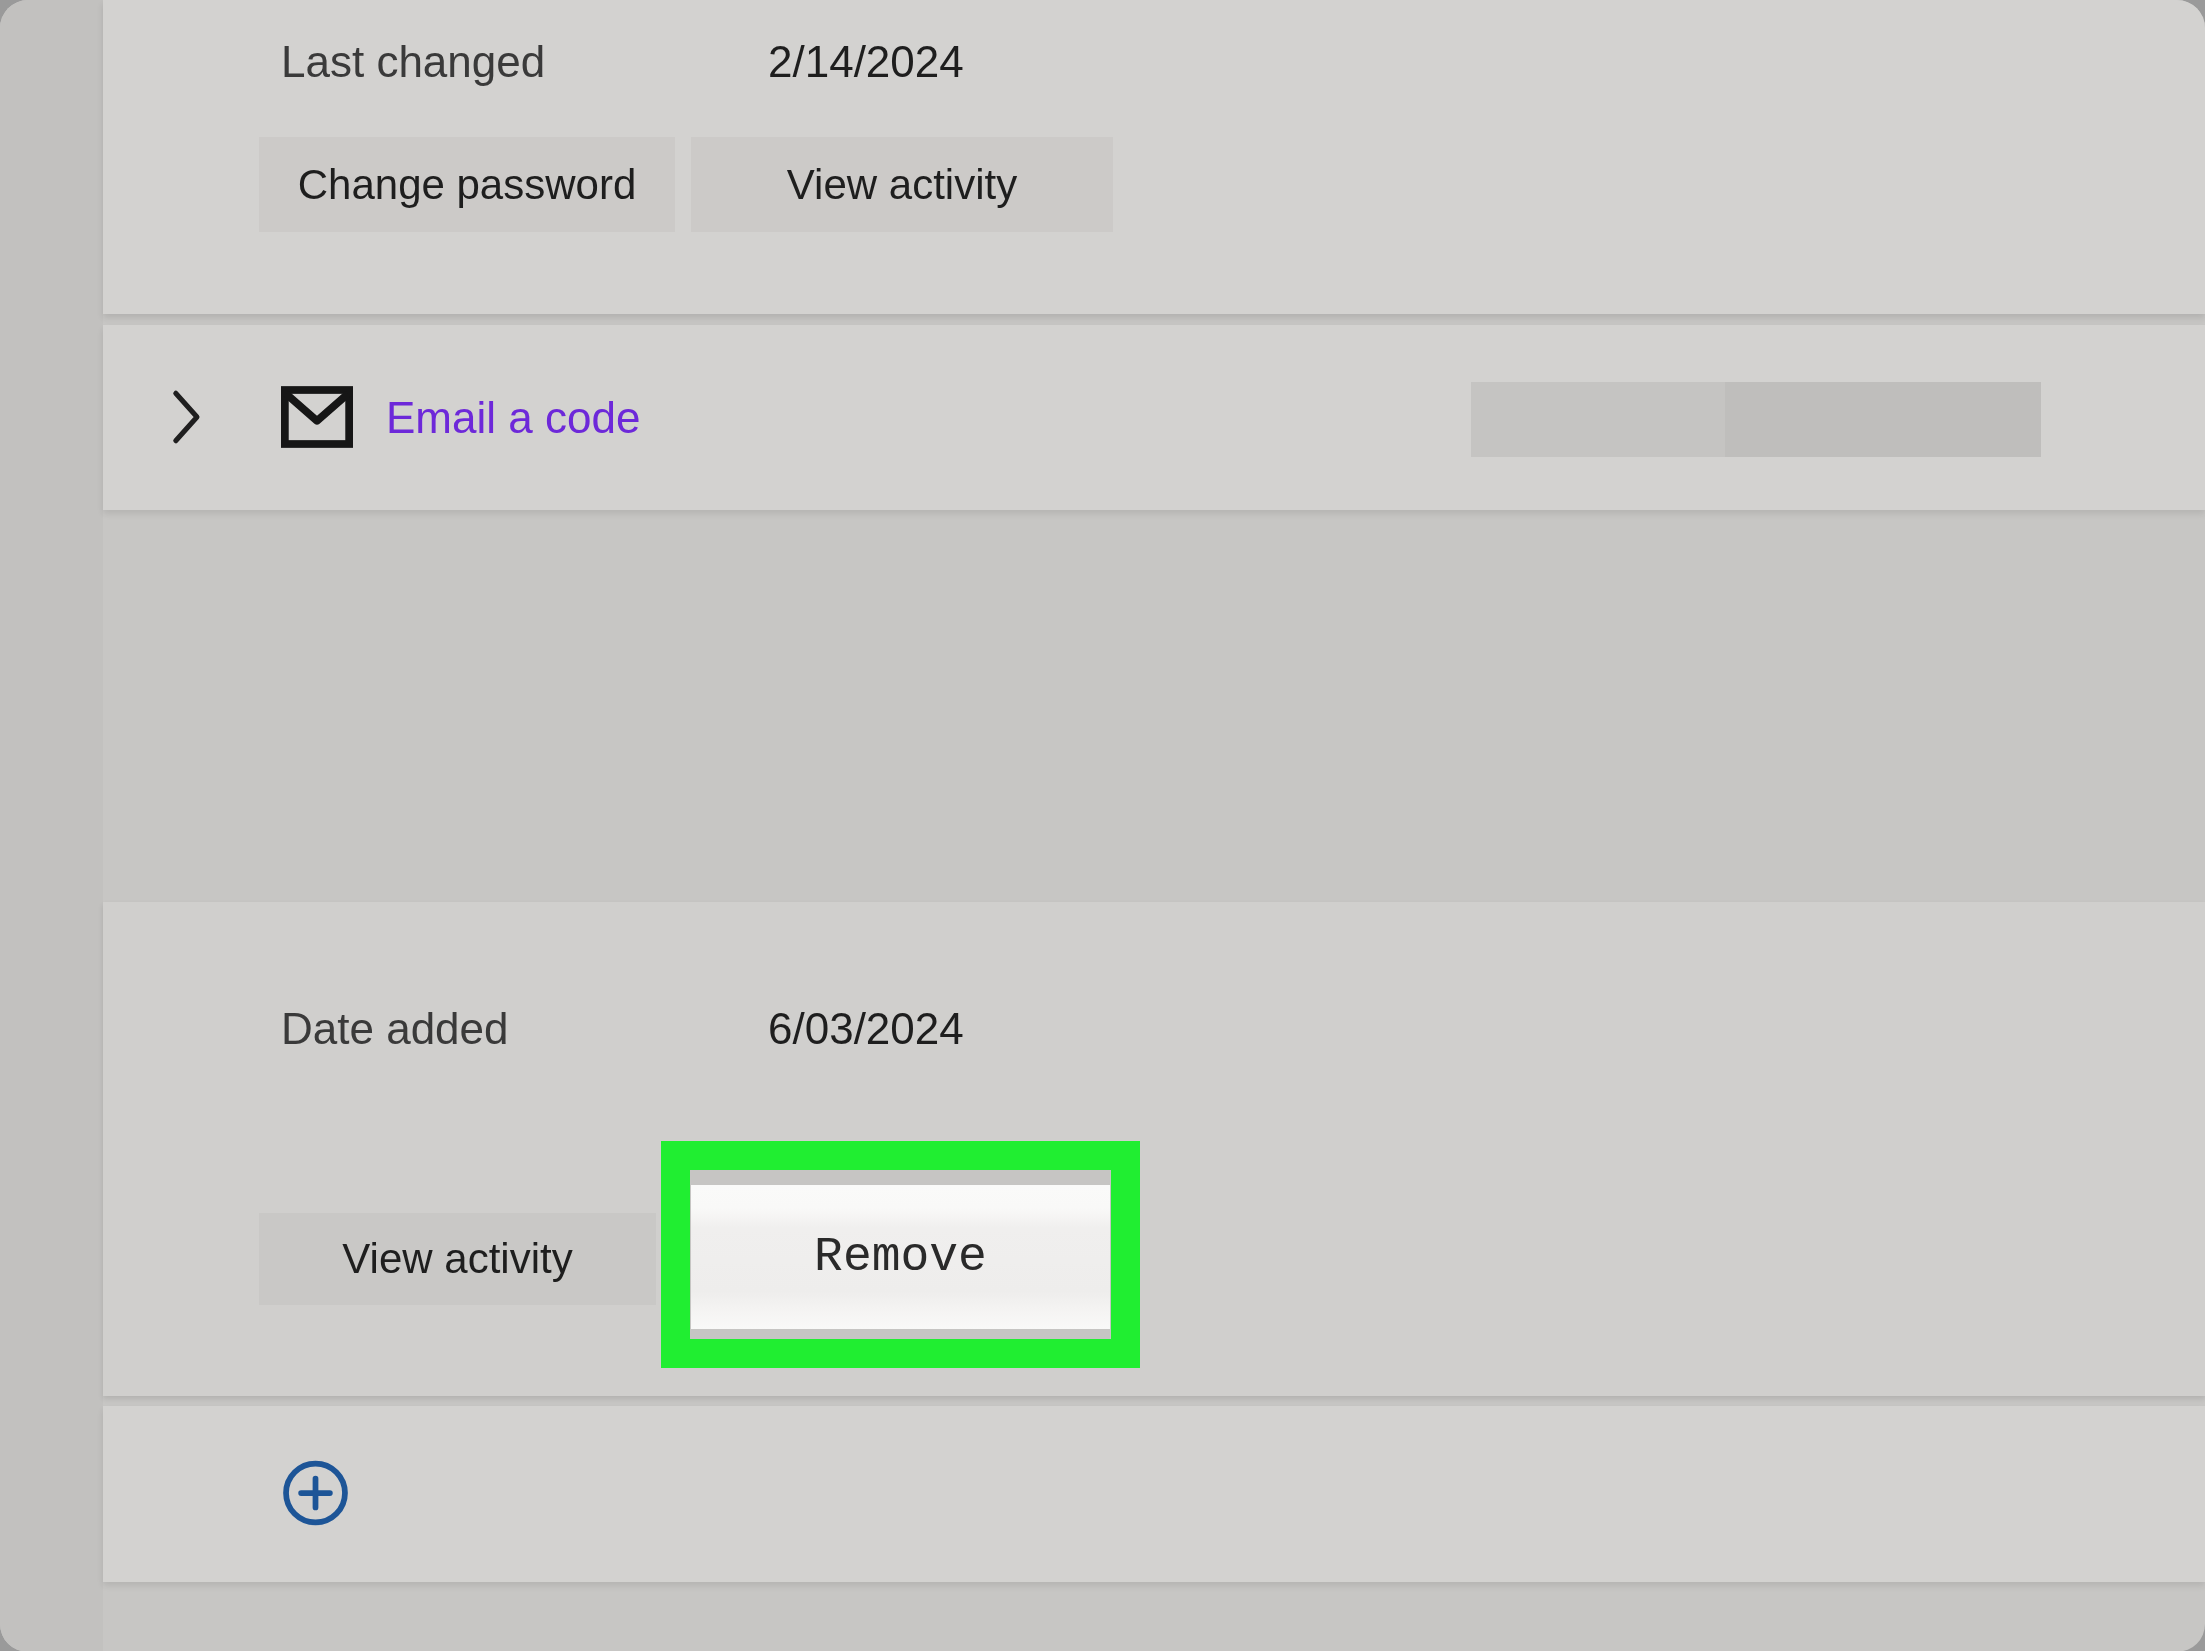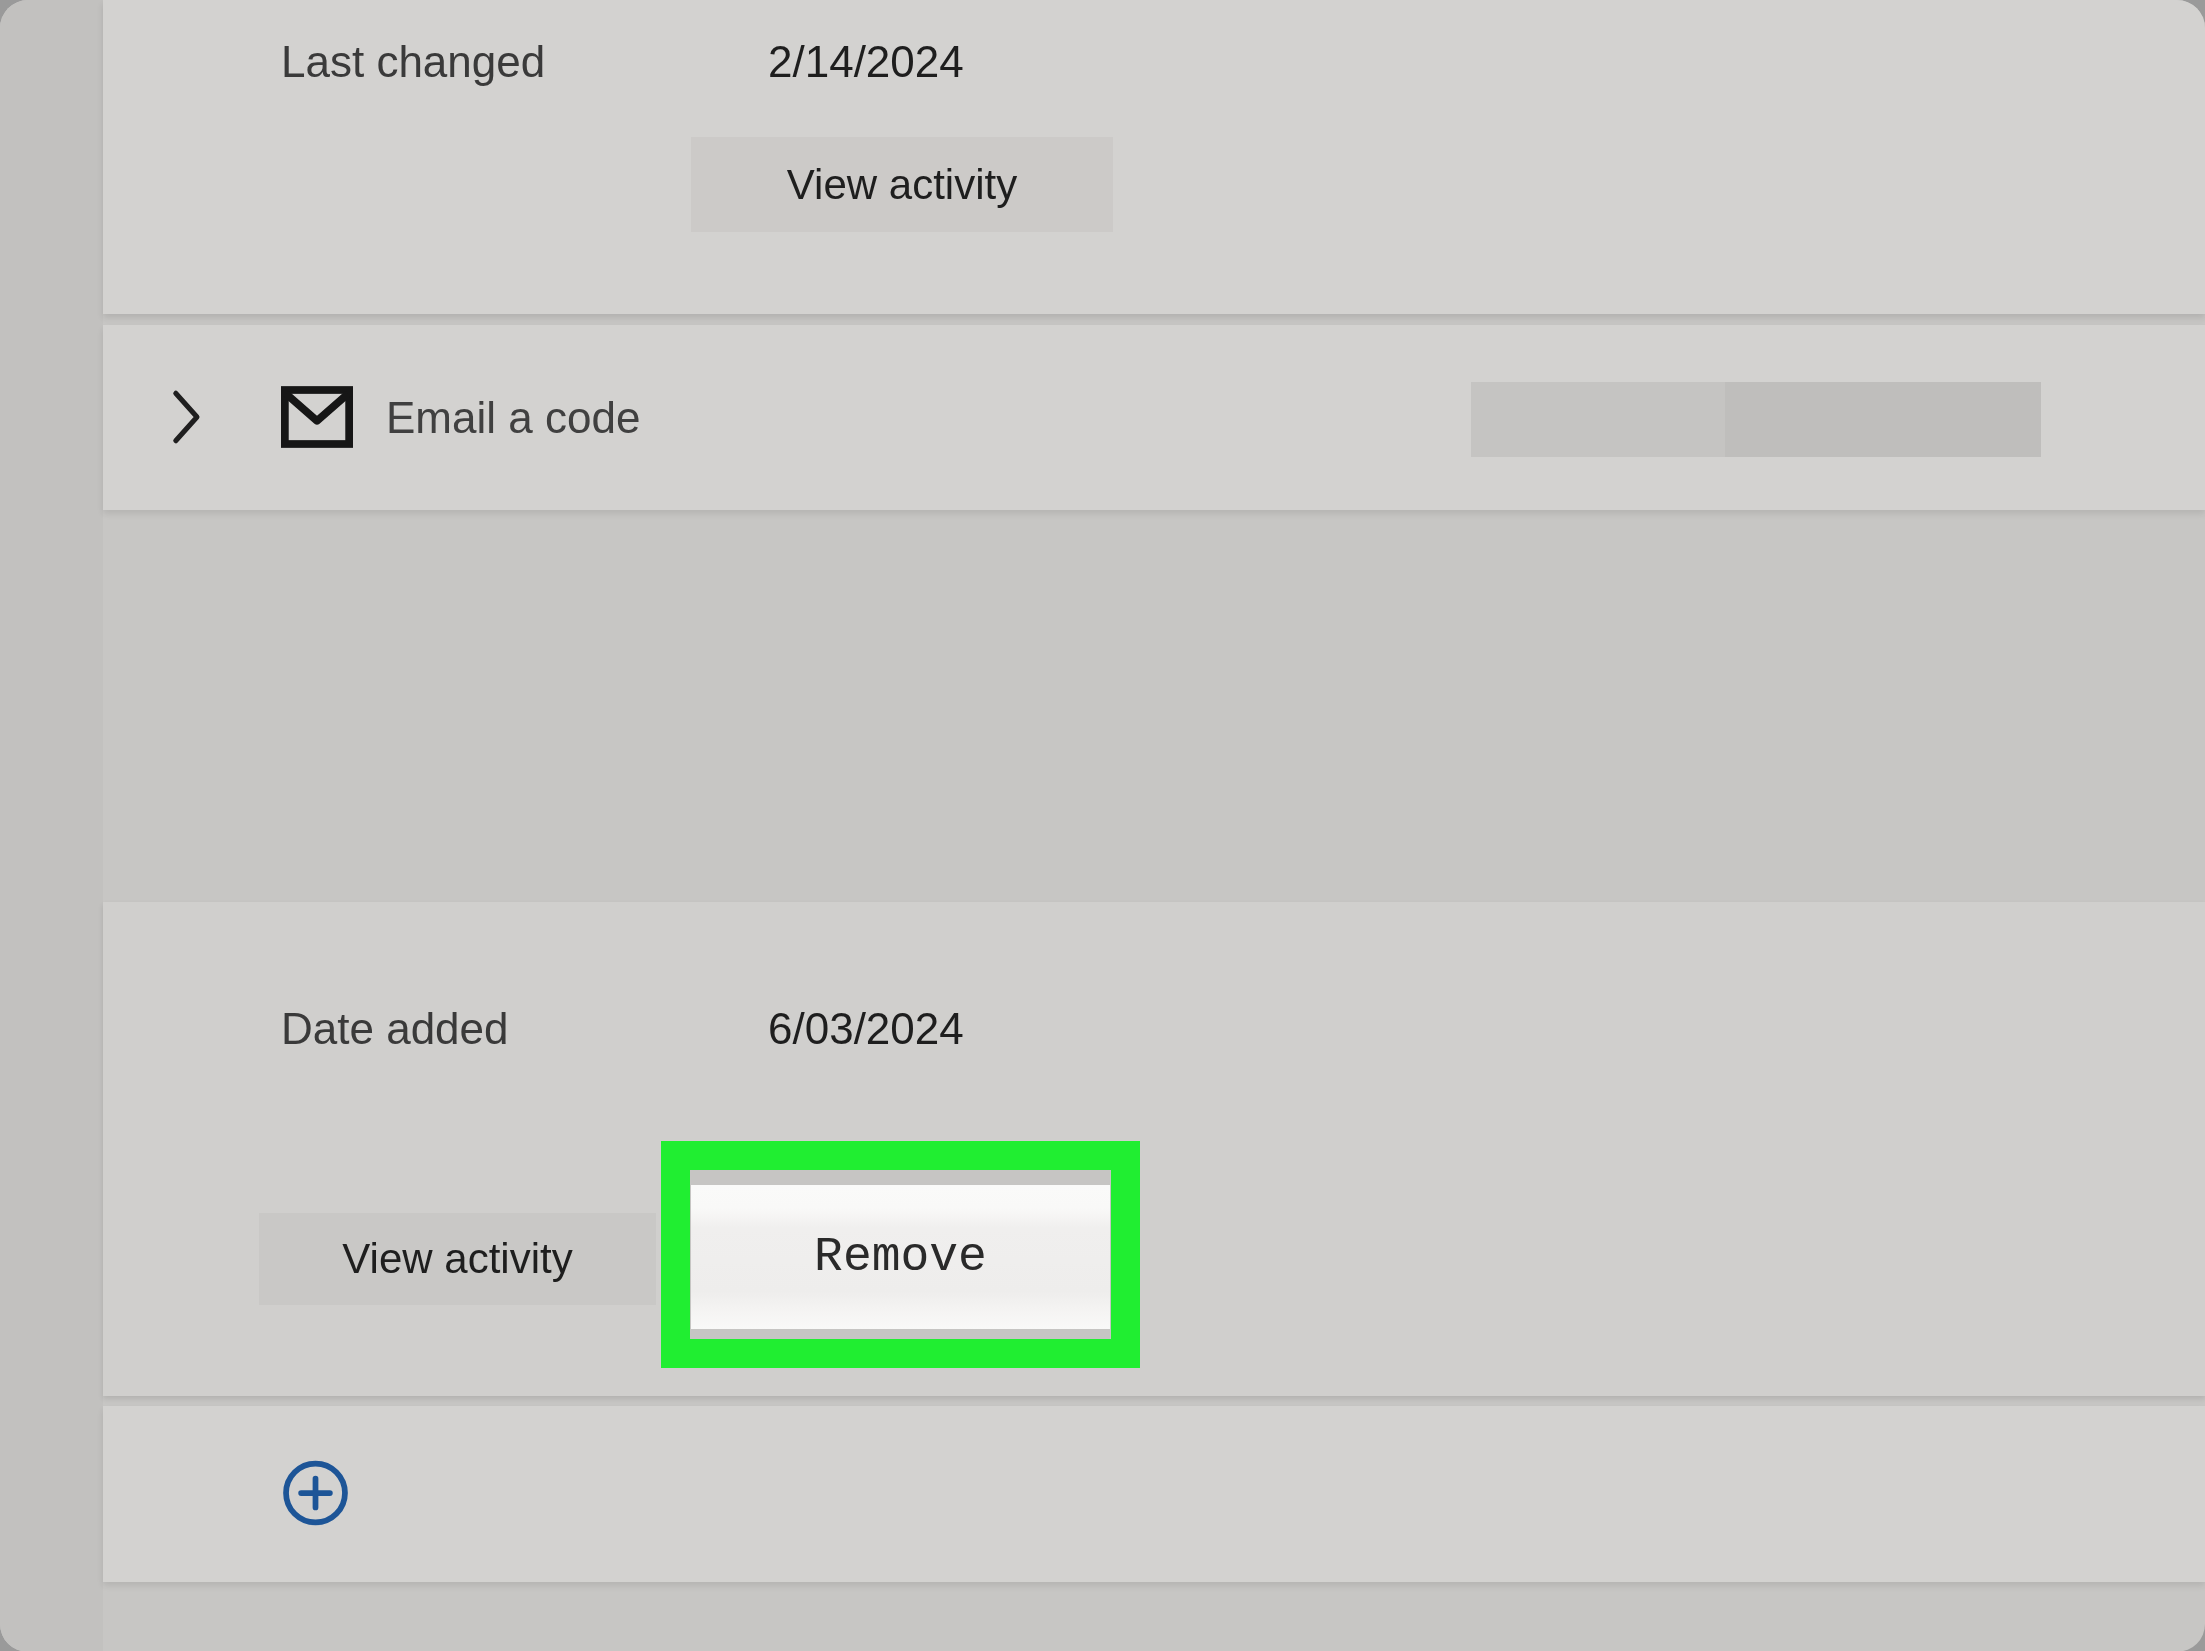--- a/index.html
+++ b/index.html
@@ -81,21 +81,21 @@
   }
   .icon-mail  { left: 178px; }
   .icon-lock  { left: 178px; }
   .icon-phone { left: 189px; }
   .row-title {
     position: absolute;
     left: 283px;
     top: 50%;
     transform: translateY(-50%);
     font-size: 44px;
-    color: #404040;
+    color: #6d28d9;
     white-space: nowrap;
   }
   .redacted {
     position: absolute;
     left: 1368px;
     top: 57px;
     width: 570px;
     height: 75px;
     background: #bfbebc;
   }
@@ -156,20 +156,21 @@
 </head>
 <body>
 
 <div class="screen">
 
   <div class="left-strip"></div>
 
   <section class="card top-card">
     <span class="kv-label" style="top:37px">Last changed</span>
     <span class="kv-value" style="top:37px">2/14/2024</span>
+    <button class="gray-btn" style="left:156px; top:137px; width:416px; height:95px">Change password</button>
     <button class="gray-btn" style="left:588px; top:137px; width:422px; height:95px">View activity</button>
   </section>
 
   <section class="card row row-email">
     <span class="chev chev-right">
       <svg width="30" height="57" viewBox="0 0 24 44" fill="none">
         <path d="M3 3 L20 22 L3 41" stroke="#1f1f1f" stroke-width="4" stroke-linecap="round" stroke-linejoin="round"></path>
       </svg>
     </span>
     <span class="method-icon icon-mail">

